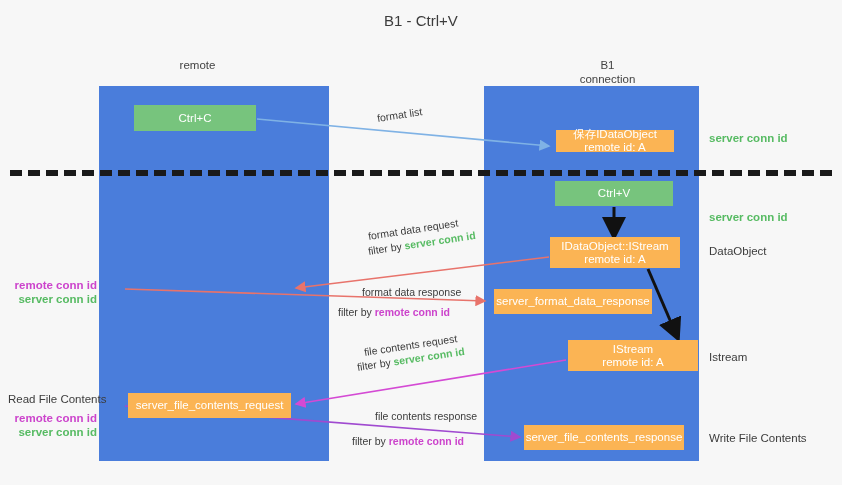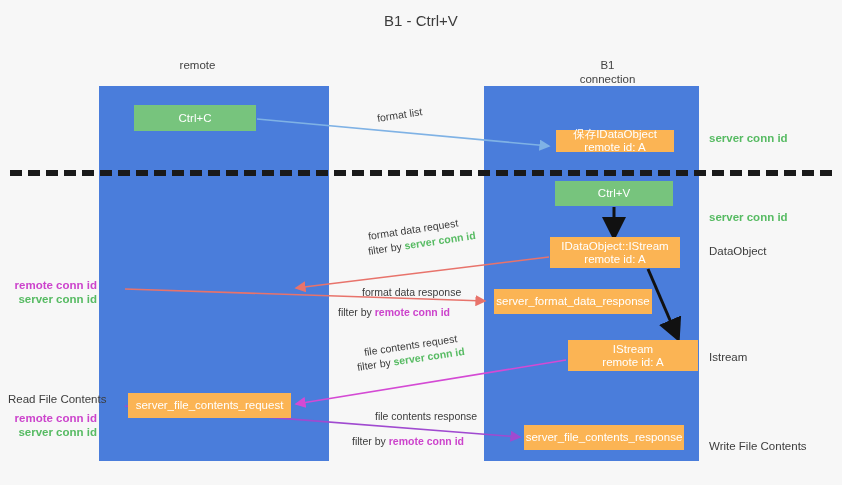--- a/index.html
+++ b/index.html
@@ -76,21 +76,21 @@
     color: #3c3c3c;
     white-space: nowrap;
   }
   .green-txt { color: #57bb63; font-weight: bold; }
   .magenta-txt { color: #cc44cc; font-weight: bold; }
 
   #lbl-serverconn-1 { left: 709px; top: 132px; }
   #lbl-serverconn-2 { left: 709px; top: 211px; }
   #lbl-dataobject   { left: 709px; top: 245px; }
   #lbl-istream      { left: 709px; top: 351px; }
-  #lbl-writefile    { left: 709px; top: 432px; margin-top: 8px; }
+  #lbl-writefile    { left: 709px; top: 432px; }
 
   
   .left-label {
     font-size: 11.5px;
     color: #3c3c3c;
     text-align: right;
     line-height: 14px;
     white-space: nowrap;
   }
   #lbl-left-conn1 { left: 0px; top: 278px; width: 97px; }

